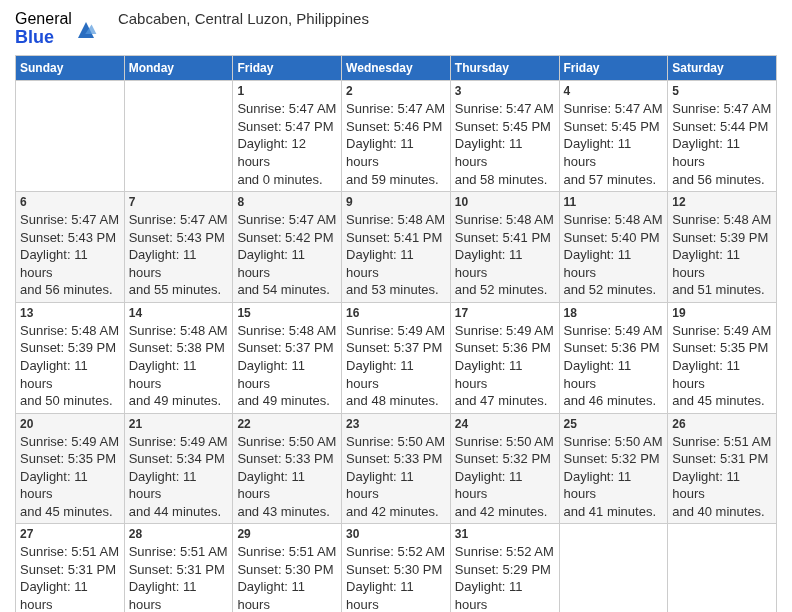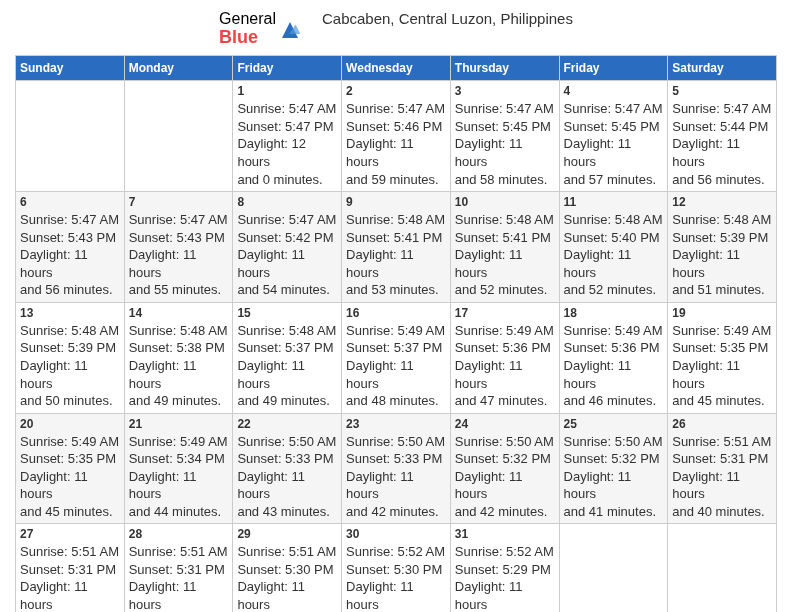--- a/index.html
+++ b/index.html
@@ -9,21 +9,21 @@
       width: 792px;
       height: 612px;
       overflow: hidden;
     }
     .container {
       width: 792px;
       padding: 10px 15px 10px 15px;
     }
     .header-area {
       display: flex;
-      justify-content: center;
+      justify-content: flex-start;
       align-items: flex-start;
       margin-bottom: 8px;
     }
     .logo {
       display: flex;
       align-items: center;
     }
     .logo-text {
       display: flex;
       flex-direction: column;
@@ -89,21 +89,21 @@
     }
   </style>
 </head>
 <body>
 
 <div class="container">
   <div class="header-area">
     <div class="logo">
       <div class="logo-text">
         <span>General</span>
-        <span style="color:#ef4444;font-size:18px;font-weight:bold;">Blue</span>
+        <span style="color:#1d4ed8;font-size:18px;font-weight:bold;">Blue</span>
       </div>
       <svg class="logo-icon" viewBox="0 0 30 30">
         <polygon points="5,25 15,5 25,25" fill="#2a6dc0"></polygon>
         <polygon points="14,20 22,8 28,20" fill="#5599dd" opacity="0.7"></polygon>
       </svg>
     </div>
     <div class="title-area">
       <div class="location-title">Cabcaben, Central Luzon, Philippines</div>
     </div>
   </div>

